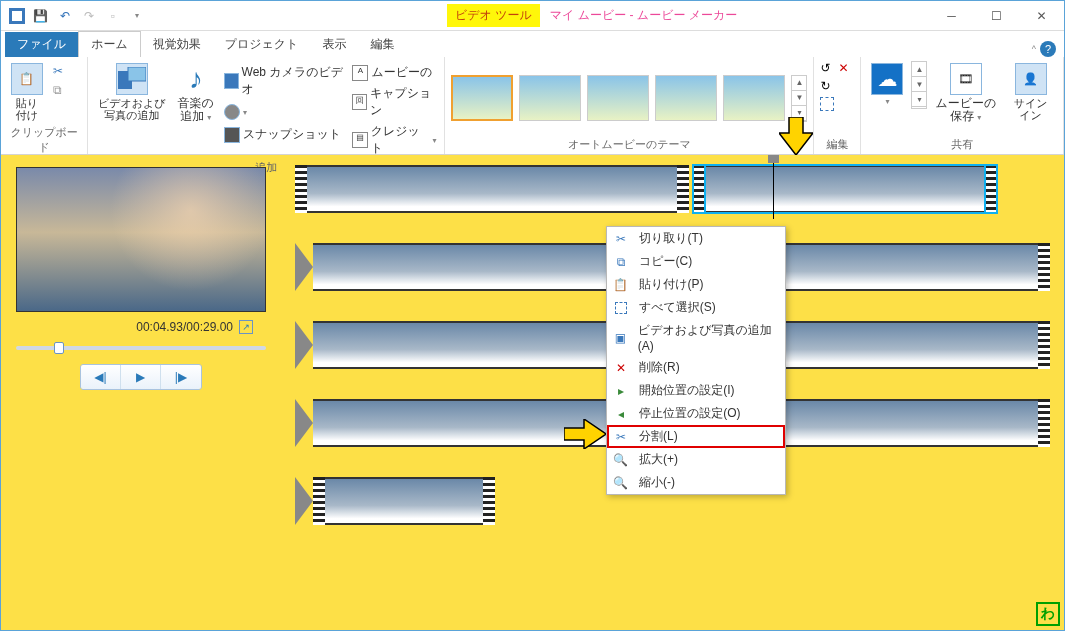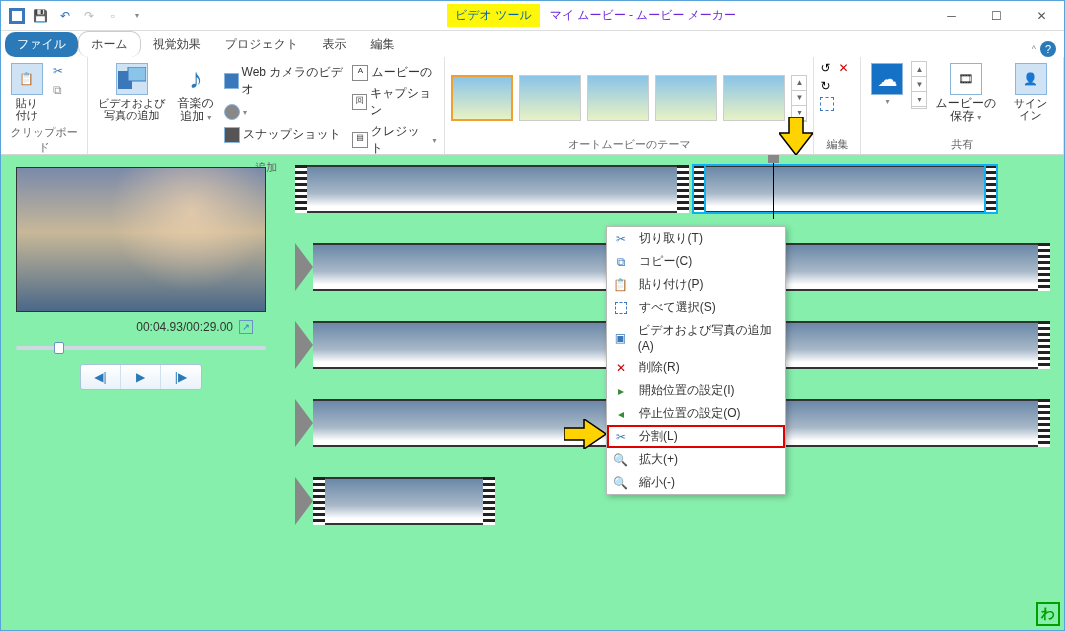--- a/index.html
+++ b/index.html
@@ -1,26 +1,26 @@
 <!DOCTYPE html>
 <html><head>
 <meta charset="utf-8">
 <style>
   * { box-sizing: border-box; margin: 0; padding: 0; font-family: "Yu Gothic UI", "Meiryo", sans-serif; font-size: 12px; }
   body { background: #fff; width: 1065px; height: 631px; position: relative; overflow: hidden; border: 1px solid #5aa3d8; }
   .titlebar { height: 30px; background: #fff; display: flex; align-items: center; border-bottom: 1px solid #ddd; }
   .qat { display: flex; align-items: center; gap: 4px; padding-left: 6px; }
   .qat-item { width: 20px; height: 20px; display: flex; align-items: center; justify-content: center; color: #3171b8; }
-  .video-tools { background: #fff70a; padding: 3px 8px; margin-left: 300px; font-size: 12px; color: #0369a1; }
-  .title-text { margin-left: 10px; color: #6d28d9; font-family: Liberation Serif, serif; }
+  .video-tools { background: #fff70a; padding: 3px 8px; margin-left: 300px; font-size: 12px; color: #c2410c; }
+  .title-text { margin-left: 10px; color: #ec4899; }
   .win-controls { margin-left: auto; display: flex; }
   .win-btn { width: 45px; height: 30px; display: flex; align-items: center; justify-content: center; color: #555; }
 
   .tabs { height: 26px; display: flex; align-items: flex-end; background: #fff; padding-left: 4px; position: relative; }
-  .tab { padding: 4px 12px; color: #444; cursor: default; border-radius: 10px; }
+  .tab { padding: 4px 12px; color: #444; cursor: default; }
   .tab.file { background: #2a7ab9; color: #fff; }
   .tab.active { border: 1px solid #ccc; border-bottom: none; background: #fff; }
   .tab.edit { color: #444; }
   .help-btn { margin-left: auto; margin-right: 8px; display: flex; align-items: center; gap: 4px;}
 
   .ribbon { height: 98px; background: #fff; border-bottom: 1px solid #d4d4d4; display: flex; }
   .ribbon-group { border-right: 1px solid #e1e1e1; padding: 4px 6px 2px 6px; display: flex; flex-direction: column; justify-content: space-between; }
   .ribbon-group-body { display: flex; gap: 4px; flex: 1; }
   .ribbon-group-label { text-align: center; color: #666; font-size: 11px; padding-top: 2px; }
   .rbtn-lg { display: flex; flex-direction: column; align-items: center; justify-content: flex-start; padding: 2px 4px; gap: 2px; }
@@ -30,21 +30,21 @@
   .rbtn-sm-row .ico-sm { width:16px; height:16px; background:#cfe3f5; border:1px solid #8ab6de;}
   .theme-thumb { width: 62px; height: 46px; border: 1px solid #ccc; background: linear-gradient(#8ac4e8, #e8f2c4); position:relative; }
   .theme-thumb.sel { border: 2px solid #f0a030; }
   .theme-row { display:flex; gap:6px; align-items:center; }
   .scroll-btns { display:flex; flex-direction:column; border:1px solid #ccc; }
   .scroll-btns div { width:14px; height:15px; display:flex; align-items:center; justify-content:center; color:#666; font-size:8px; border-bottom:1px solid #ccc;}
   .edit-col { display:flex; flex-direction:column; gap:2px; }
   .edit-col .erow { display:flex; gap:2px; }
   .edit-col .eic { width:16px; height:16px; }
 
-  .content { display: flex; height: calc(100% - 154px); background: #86efac; }
+  .content { display: flex; height: calc(100% - 154px); background: #fde047; }
   .preview-pane { width: 280px; padding: 12px; display:flex; flex-direction:column; align-items:center; }
   .preview-img { width: 250px; height: 145px; background: linear-gradient(#7a8aaa 0%, #c8b898 45%, #4a6888 100%); position:relative; border:1px solid #333;}
   .preview-img::after { content:""; position:absolute; inset:0; background: radial-gradient(circle at 70% 30%, rgba(255,220,180,0.6), transparent 40%);}
   .time-row { display:flex; align-items:center; gap:6px; margin-top:8px; color:#333; align-self:flex-end; margin-right:16px;}
   .slider { width: 250px; height: 4px; background:#d0d8e4; border-radius:2px; margin-top:12px; position:relative;}
   .slider-thumb { position:absolute; left:38px; top:-4px; width:10px; height:12px; background:#fff; border:1px solid #6a93c4; border-radius:2px;}
   .transport { display:flex; margin-top:14px; border:1px solid #a9c3de; border-radius:3px; overflow:hidden;}
   .transport div { width:40px; height:24px; display:flex; align-items:center; justify-content:center; color:#2a7ab9; border-right:1px solid #cfe0ee; background:linear-gradient(#fff,#eaf2fa);}
   .transport div:last-child{border-right:none;}
 

